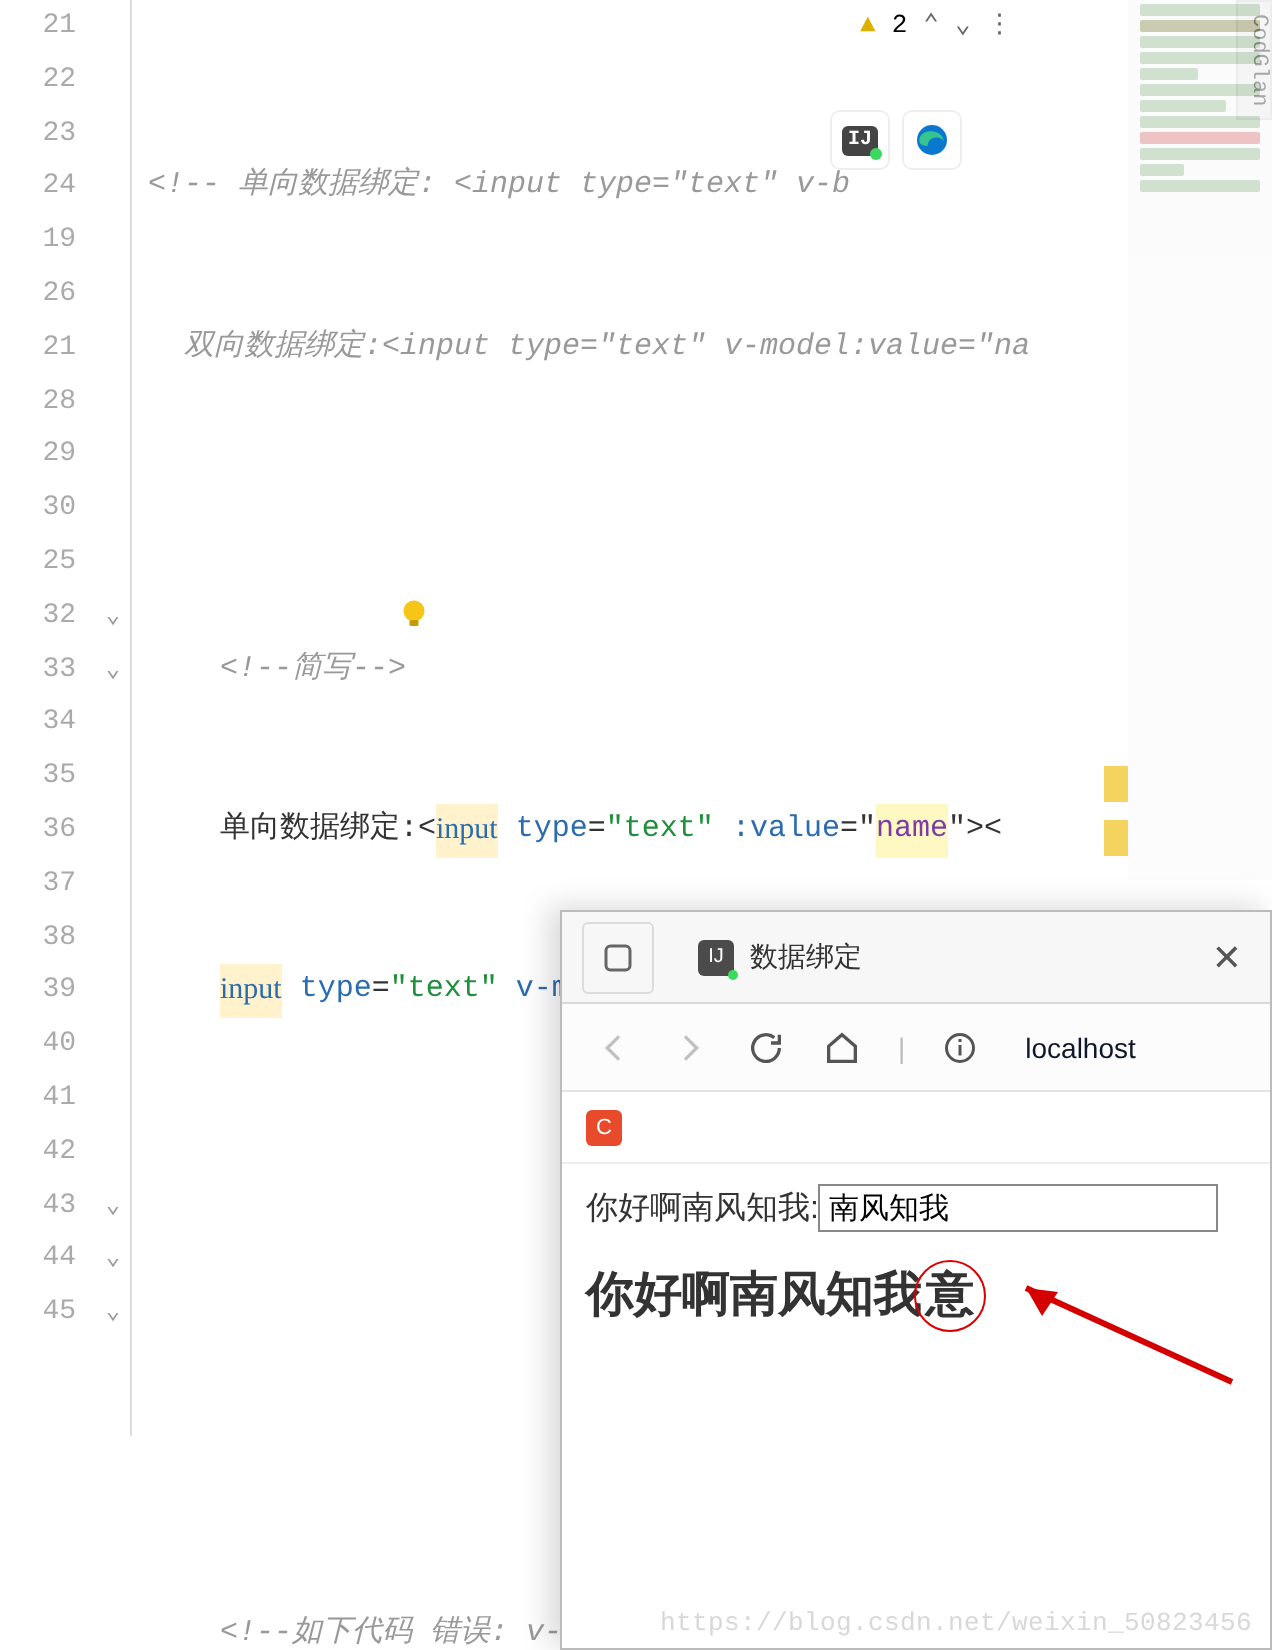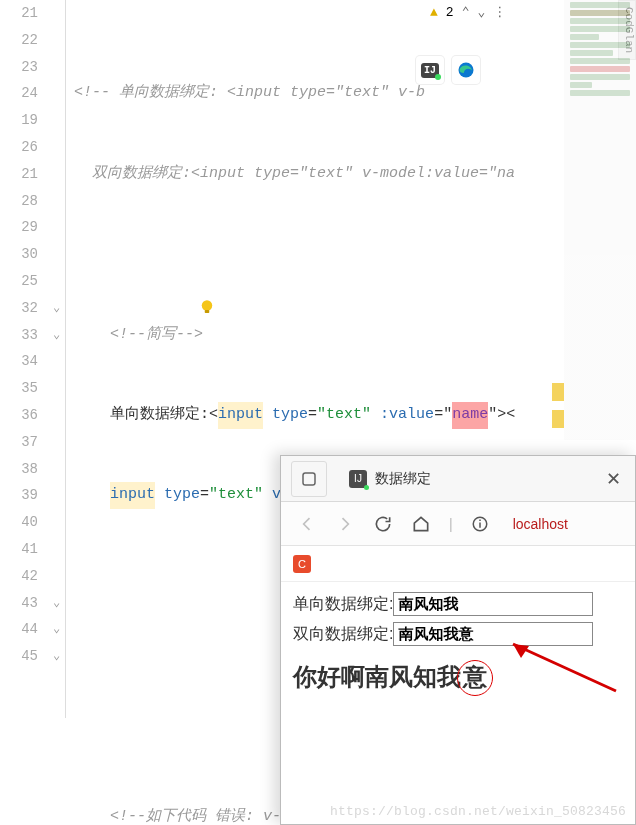--- a/index.html
+++ b/index.html
@@ -40,25 +40,25 @@
     .code-col {
       flex: 1;
       padding-left: 8px;
       line-height: 26.8px;
       white-space: pre;
       position: relative;
       color: #333;
     }
     .code-line { height: 26.8px; display: flex; align-items: center; font-style: normal; }
     .comment { color: #999; font-style: italic; }
-    .tag { color: #2b6cb0; font-weight: 500; }
+    .tag { color: #2b6cb0; font-weight: 500; font-family: Liberation Serif, serif; }
     .attr { color: #2b6cb0; }
     .val { color: #1f8f3b; }
     .hl-input { background: #fff2cc; }
-    .hl-name { background: #fca5a5; }
+    .hl-name { background: #fef9c3; }
     .jskey { color: #7d3ca5; }
     .warn-area {
       position: absolute; top: 4px; left: 430px;
       display: flex; align-items: center; gap: 8px;
       font-size: 13px;
     }
     .warn-tri { color: #e0b000; }
     .warn-chev { color: #666; }
     .icon-chips {
       position: absolute; top: 56px; left: 416px;
@@ -102,30 +102,30 @@
     }
     .br-titlebar { height: 46px; display:flex; align-items:center; border-bottom:1px solid #d9d9d9; background:#f7f7f7; }
     .br-tabicon { width:36px; height:36px; margin:0 6px 0 10px; display:flex; align-items:center; justify-content:center; border:1px solid #dcdcdc; border-radius:3px; }
     .br-tab { display:flex; align-items:center; gap:8px; padding:0 12px; border-radius:6px 6px 0 0; margin-left:4px; }
     .br-tab .fav { width:18px; height:18px; background:#4b4b4b; color:#fff; font-size:10px; display:flex; align-items:center; justify-content:center; border-radius:3px; position:relative; }
     .br-tab .fav::after { content:''; position:absolute; right:-2px; bottom:-2px; width:5px; height:5px; background:#3bda5e; border-radius:50%; }
     .br-close { margin-left:auto; margin-right:14px; font-size:18px; color:#555; cursor:pointer; }
     .br-toolbar { height:44px; display:flex; align-items:center; gap:18px; padding:0 16px; border-bottom:1px solid #e3e3e3; background:#fcfcfc; }
     .tb-ic { color:#707070; display:flex; align-items:center; }
     .tb-ic.dis { opacity:.35; }
-    .tb-url { color:#b91c1c; margin-left:6px; }
+    .tb-url { color:#0f172a; margin-left:6px; }
     .bookmarks { height:36px; display:flex; align-items:center; gap:14px; padding:0 12px; border-bottom:1px solid #eee; }
     .bk { display:flex; align-items:center; gap:6px; font-size:13px; color:#3a3a3a; }
     .bk .ico { width:18px; height:18px; border-radius:3px; display:flex; align-items:center; justify-content:center; font-size:11px; color:#fff; }
     .ico-csdn { background:#e84b2c; }
     .ico-lc { background:#fff; border:1px solid #ddd; }
     .content { padding:10px 12px; }
     .row { display:flex; align-items:center; margin-bottom:6px; }
     .row label { font-size:16px; }
-    .row input { width:200px; height:24px; font-size:15px; padding:0 4px; border:1px solid #888; font-family:inherit;font-weight:bold; }
+    .row input { width:200px; height:24px; font-size:15px; padding:0 4px; border:1px solid #888; font-family:inherit; }
     .big { font-size:24px; font-weight:700; margin-top:14px; }
     .circ { display:inline-block; border:1px solid #d00; border-radius:50%; padding:0 5px 2px 5px; margin-left:-4px; }
     .arrow { position:absolute; width:120px; height:60px; left:220px; top:180px; pointer-events:none; }
     .watermark { position:absolute; bottom:6px; right:10px; color:#d8d8d8; font-size:13px; letter-spacing:.2px; }
   </style>
 </head>
 <body>
 
 <div class="editor-area">
   <div class="gutter" id="gutter">
@@ -302,26 +302,22 @@
       </span>
     <span class="tb-url">localhost</span>
   </div>
   <div class="bookmarks">
     <div class="bk">
         <span class="ico ico-csdn">C</span>
       </div>
   </div>
   <div class="content">
     <div class="row">
-      <label>单向数据绑定:</label>
+      <label>你好啊南风知我:</label>
       <input type="text" value="南风知我" style="">
-    </div>
-    <div class="row">
-      <label>双向数据绑定:</label>
-      <input type="text" value="南风知我意" style="">
     </div>
     <div class="big"><span>你好啊南风知我</span><span class="circ">意</span></div>
   </div>
   <svg class="arrow" viewBox="0 0 120 60">
     <line x1="115" y1="55" x2="12" y2="8" stroke="#d40000" stroke-width="3"></line>
     <polygon points="12,8 28,10 20,22" fill="#d40000"></polygon>
   </svg>
 </div>
 
 <div class="watermark">https://blog.csdn.net/weixin_50823456</div>

